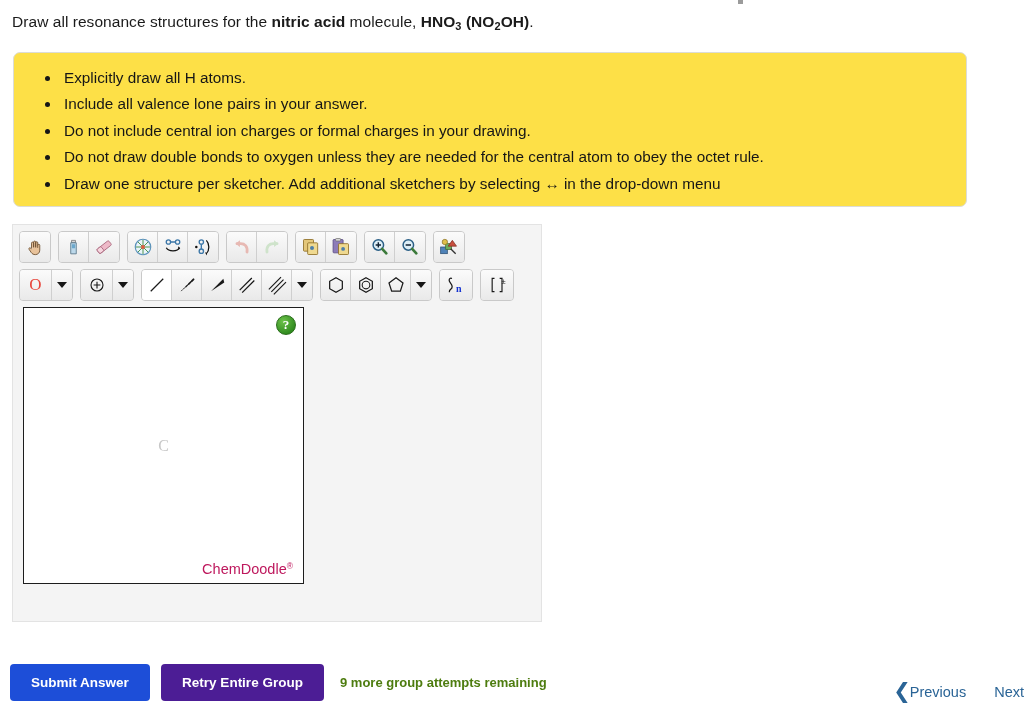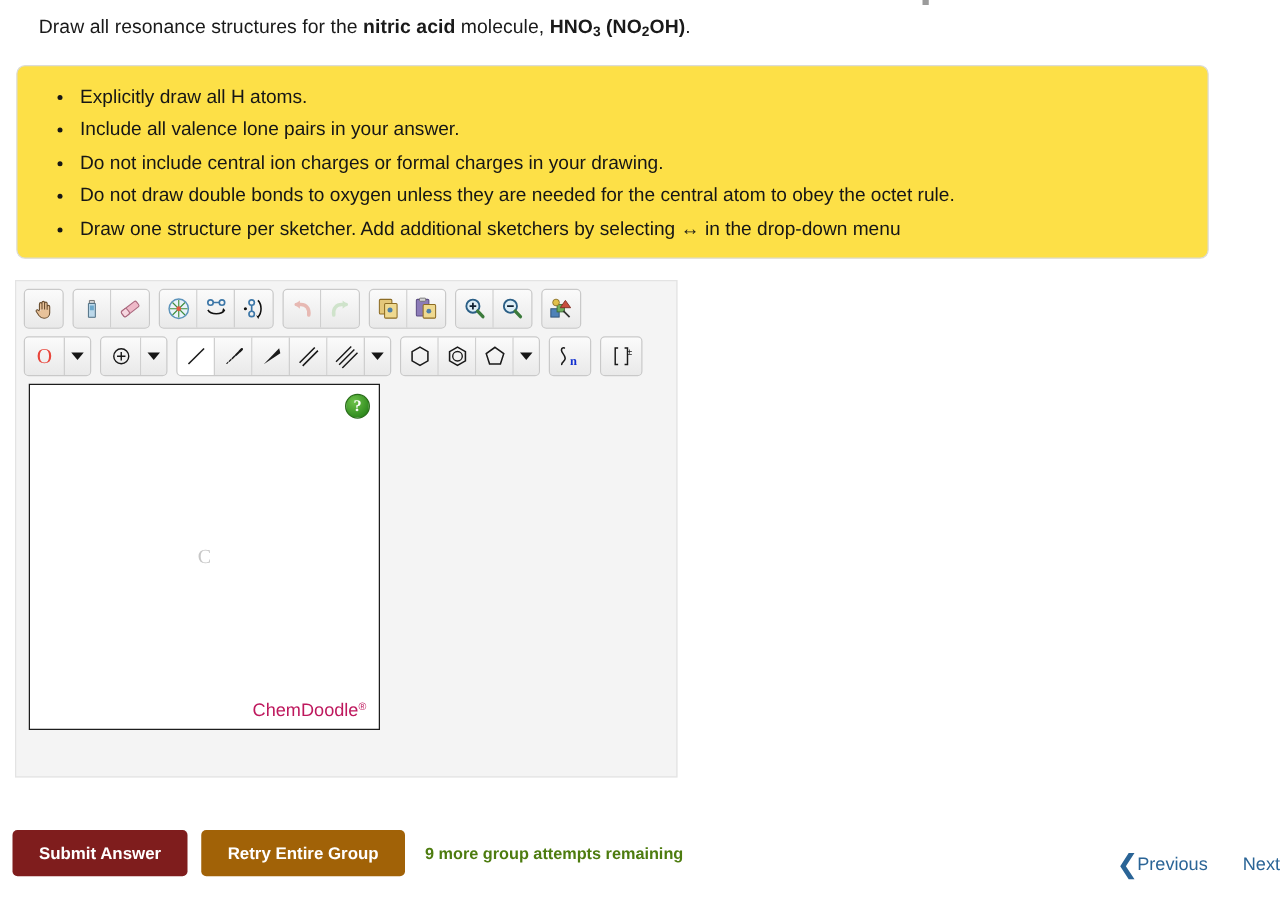--- a/index.html
+++ b/index.html
@@ -17,21 +17,20 @@
   .top-artifact {
     position: absolute; left: 738px; top: 0; width: 5px; height: 4px;
     background: #9b9b9b;
   }
 
   
   .prompt {
     position: absolute; left: 12px; top: 12px; right: 20px;
     font-size: 15.5px; color: #1a1a1a; line-height: 1.35;
     letter-spacing: 0.05px;
-    margin-left: 19px;
   }
   .prompt b { font-weight: bold; }
   .prompt sub { font-size: 11px; vertical-align: -3px; font-weight: bold; }
 
   
   .instr-box {
     position: absolute; left: 13px; top: 52px;
     width: 954px; height: 155px;
     background: #fde047;
     border: 1px solid #dcdcd6;
@@ -120,29 +119,29 @@
   .chemdoodle {
     position: absolute; right: 10px; bottom: 6px;
     color: #be185d; font-size: 14.5px;
   }
   .chemdoodle sup { font-size: 8.5px; vertical-align: 5px; }
 
   
   .btn-submit {
     position: absolute; left: 10px; top: 664px;
     width: 140px; height: 37px;
-    background: #7f1d1d; border: none; border-radius: 4px;
+    background: #1d4ed8; border: none; border-radius: 4px;
     color: #ffffff; font-size: 13.5px; font-weight: bold;
     cursor: pointer;
     display: flex; align-items: center; justify-content: center;
   }
   .btn-retry {
     position: absolute; left: 161px; top: 664px;
     width: 163px; height: 37px;
-    background: #a16207; border: none; border-radius: 4px;
+    background: #4c1d95; border: none; border-radius: 4px;
     color: #ffffff; font-size: 13.5px; font-weight: bold;
     cursor: pointer;
     display: flex; align-items: center; justify-content: center;
   }
   .attempts {
     position: absolute; left: 340px; top: 675px;
     font-size: 13px; font-weight: bold; color: #4d7c0f;
   }
   .nav {
     position: absolute; right: 0px; top: 681px;

